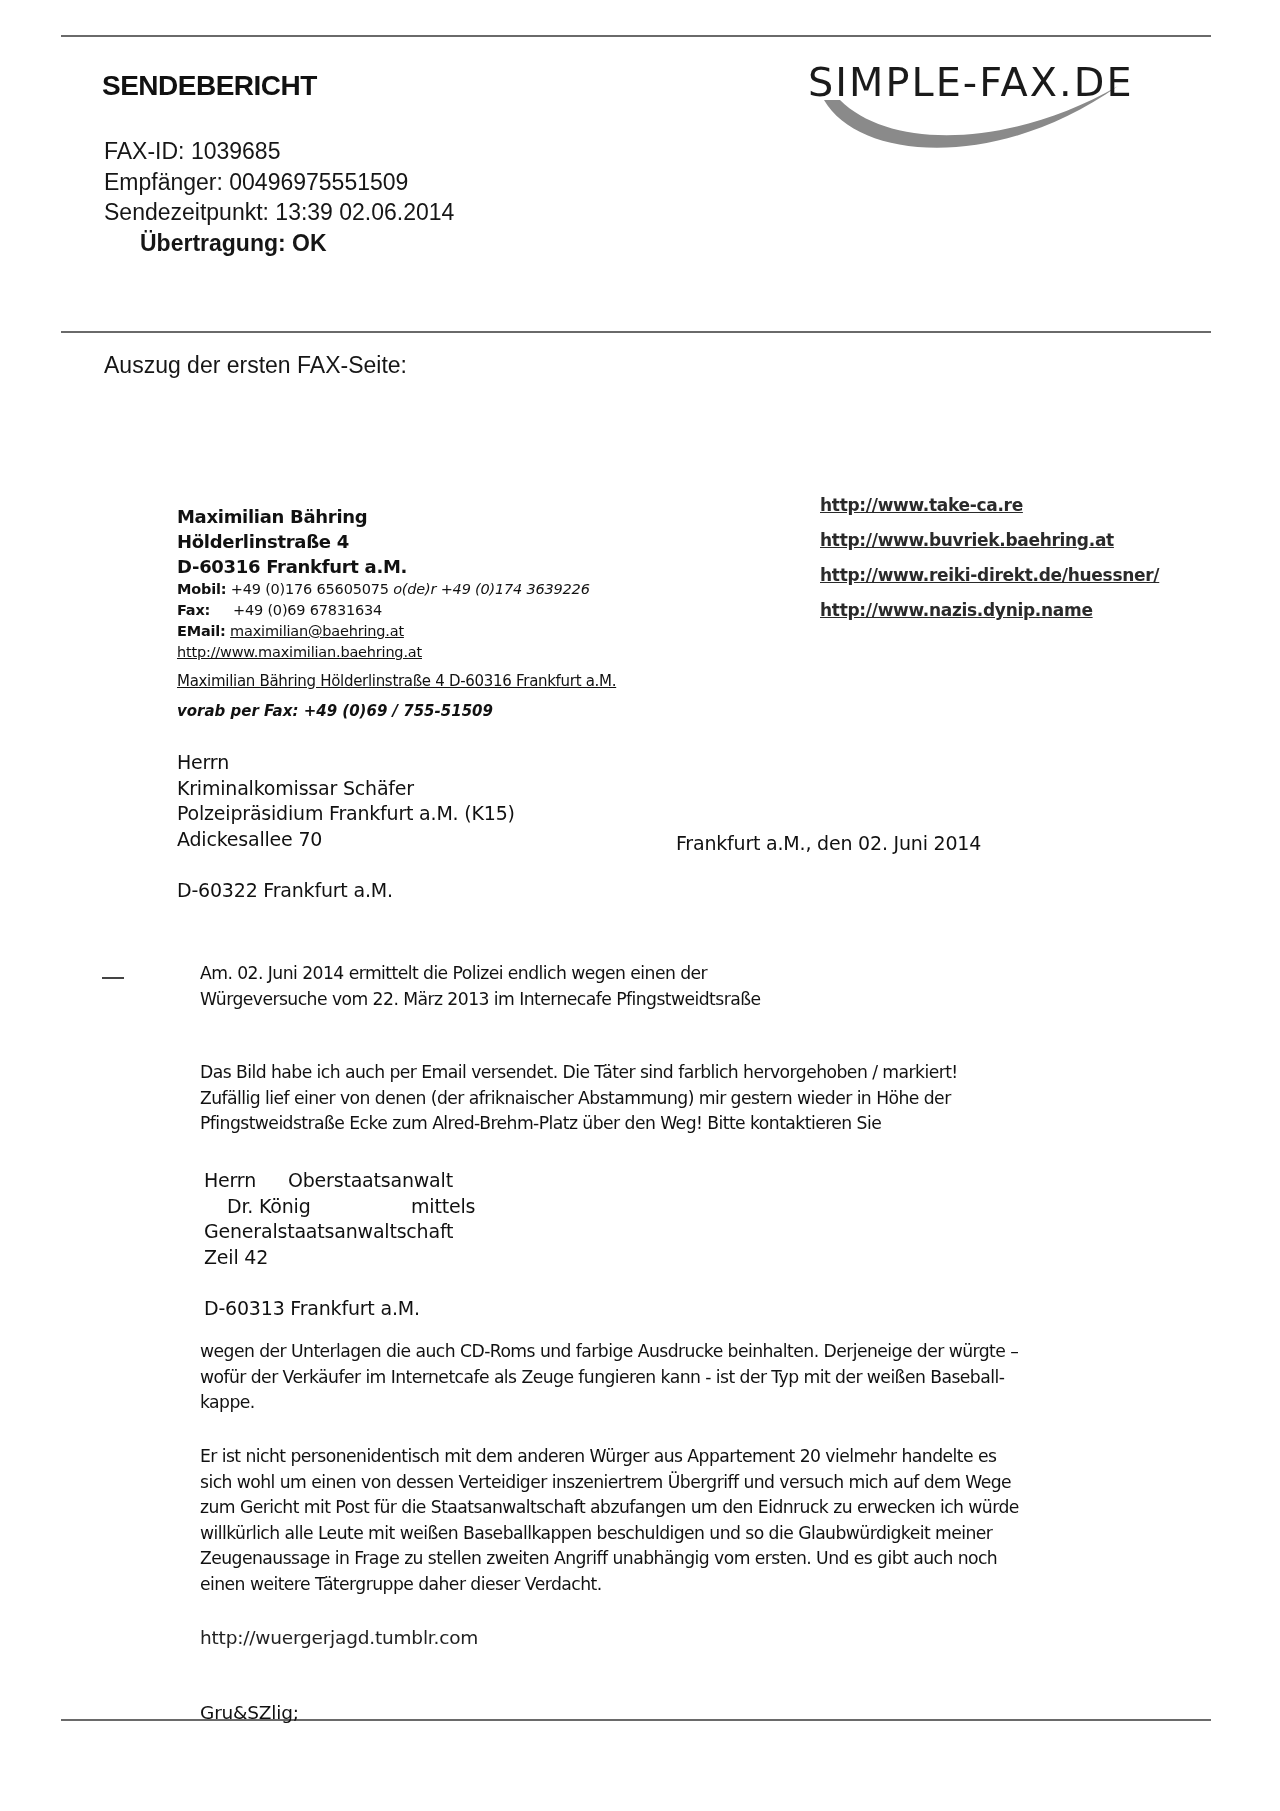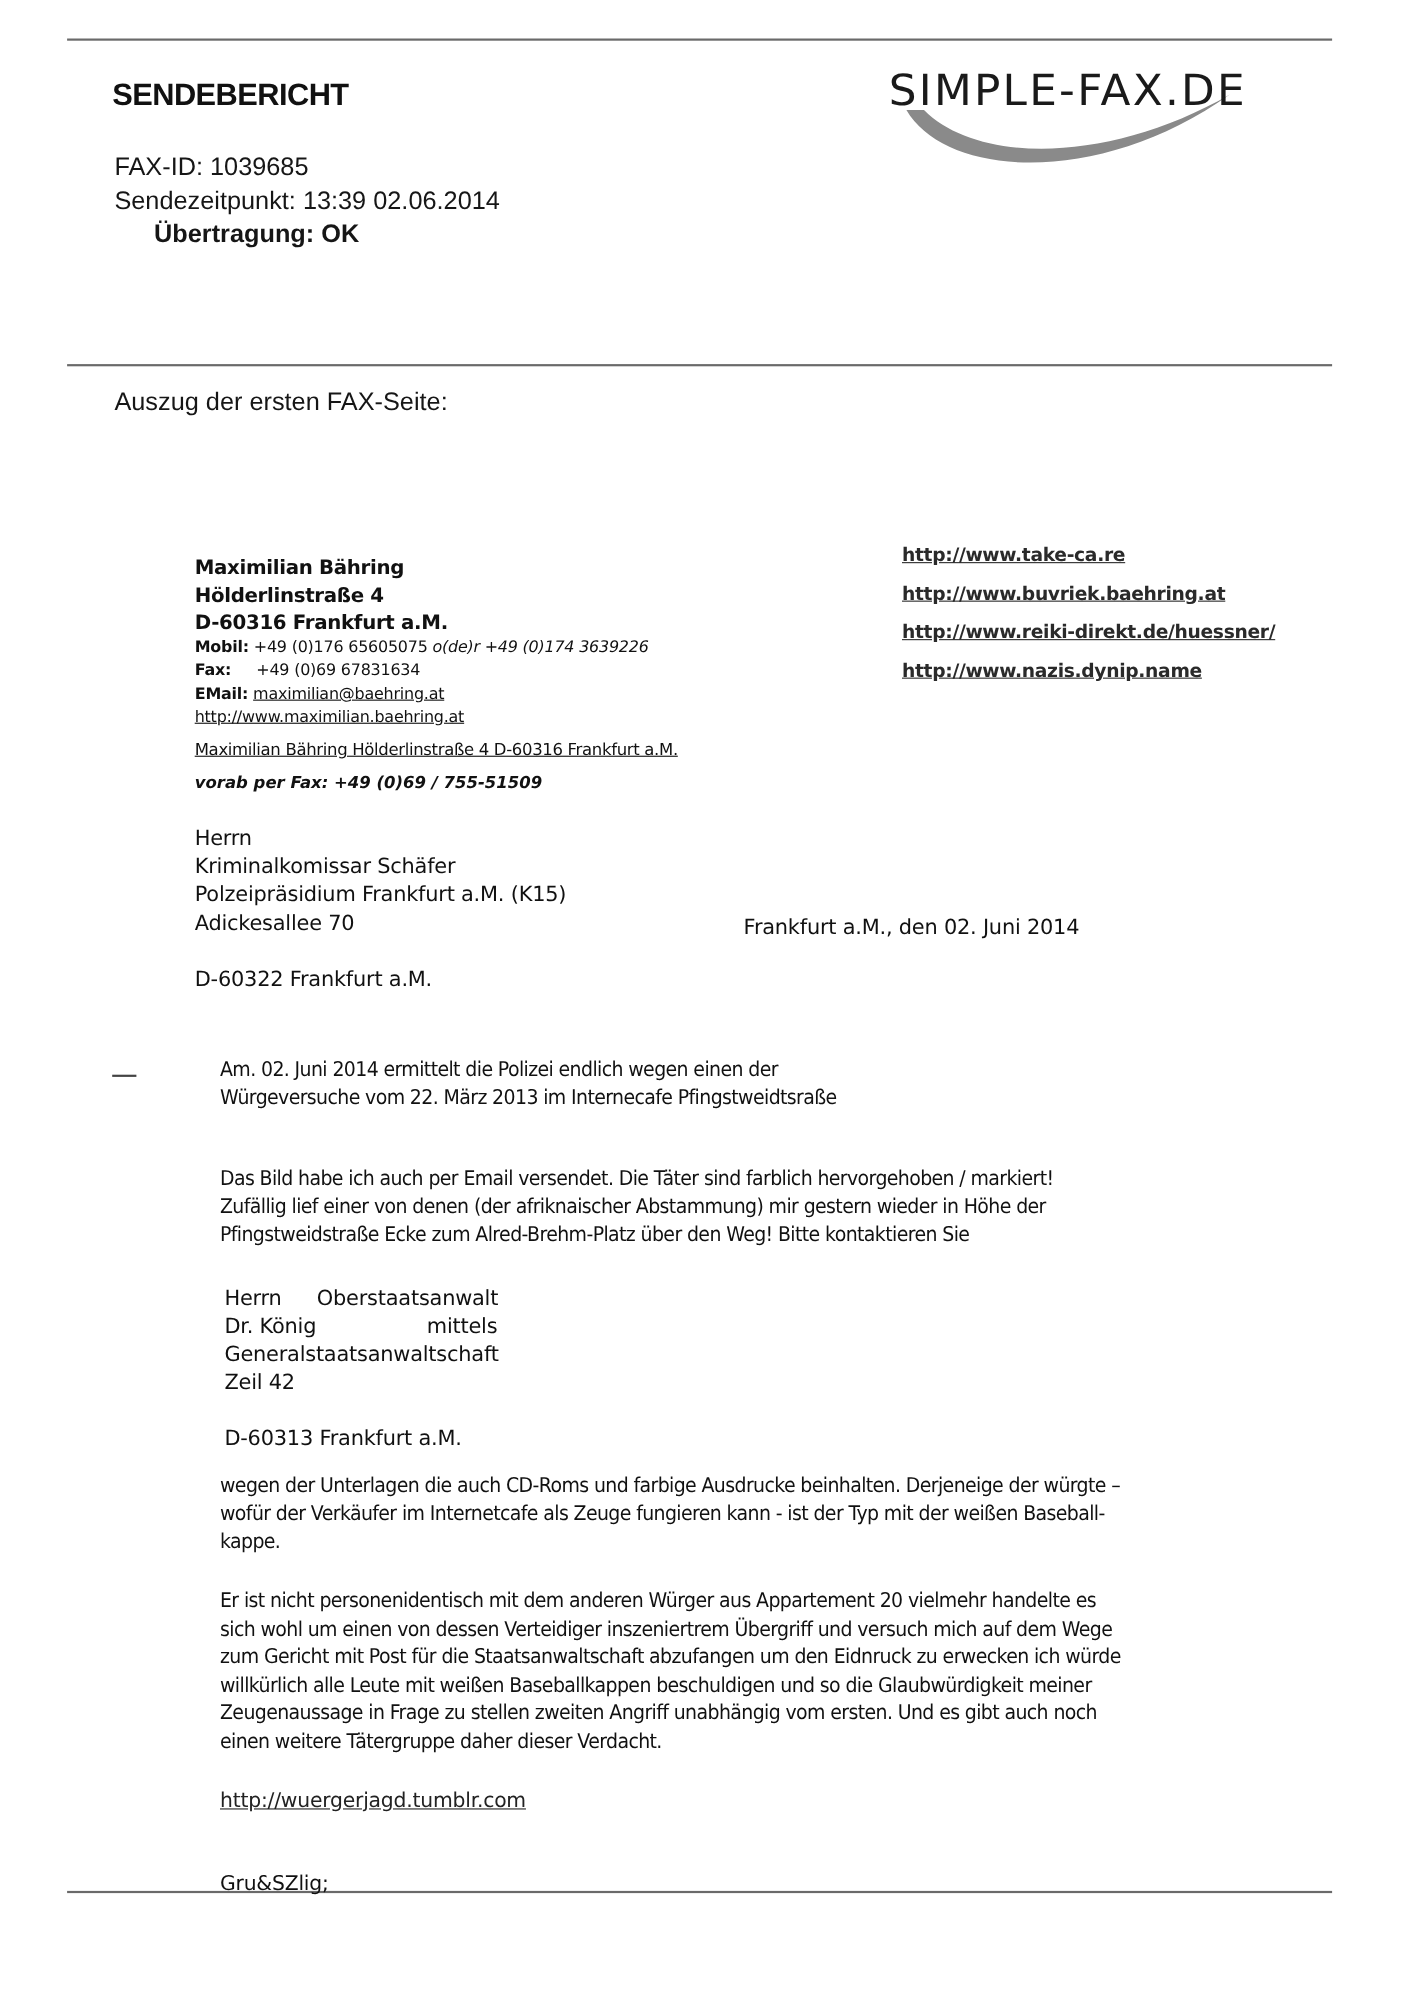--- a/index.html
+++ b/index.html
@@ -112,39 +112,40 @@
     .contact {
       left: 204px; top: 1168px;
       font-size: 19px; line-height: 25.5px; letter-spacing: -0.2px;
     }
     .contact div { white-space: nowrap; min-height: 25.5px; }
     .contact .gap { display: inline-block; }
     .para2 { top: 1338px; }
     .para3 { top: 1443px; }
     .tumblr {
       left: 200px; top: 1627px;
-      font-size: 18.5px; text-decoration: underline; white-space: nowrap;
+      font-size: 18.5px; white-space: nowrap;
       color: #222; letter-spacing: -0.2px;
     }
     .gruss {
       left: 200px; top: 1702px;
       font-size: 18.5px; white-space: nowrap; letter-spacing: -0.2px;
     }
   </style>
 </head>
 <body>
 
 <div class="rule" style="top:35px;"></div>
 <div class="rule" style="top:331px;"></div>
 <div class="rule" style="top:1719px;"></div>
 
 <div class="abs report-title">SENDEBERICHT</div>
 
 <div class="abs report-meta">
   <div>FAX-ID: 1039685</div>
+  <div>Empfänger: 00496975551509</div>
   <div>Sendezeitpunkt: 13:39 02.06.2014</div>
   <div class="bold">Übertragung: OK</div>
 </div>
 
 <div class="abs logo">
   <svg width="420" height="110" viewBox="0 0 420 110">
     <path d="M 24 48 C 60 110, 200 118, 318 34 C 210 96, 90 98, 40 48 Z" fill="#8a8a8a"></path>
   </svg>
   <div class="logo-text">SIMPLE-FAX.DE</div>
 </div>
@@ -198,21 +199,21 @@
   <div>Das Bild habe ich auch per Email versendet. Die Täter sind farblich hervorgehoben / markiert!</div>
   <div>Zufällig lief einer von denen (der afriknaischer Abstammung) mir gestern wieder in Höhe der</div>
   <div>Pfingstweidstraße Ecke zum Alred-Brehm-Platz über den Weg! Bitte kontaktieren Sie</div>
 </div>
 
 <div class="abs fax contact">
   <div>
     <span class="gap" style="width:84px;">Herrn</span><span>Oberstaatsanwalt</span>
   </div>
   <div>
-    <span class="gap" style="width:184px;">Dr. König</span><span>mittels</span>
+    <span class="gap" style="width:184px;margin-left:23px;">Dr. König</span><span>mittels</span>
   </div>
   <div>Generalstaatsanwaltschaft</div>
   <div>Zeil 42</div>
   <div></div>
   <div>D-60313 Frankfurt a.M.</div>
 </div>
 
 <div class="abs fax para para2">
   <div>wegen der Unterlagen die auch CD-Roms und farbige Ausdrucke beinhalten. Derjeneige der würgte –</div>
   <div>wofür der Verkäufer im Internetcafe als Zeuge fungieren kann - ist der Typ mit der weißen Baseball-</div>

